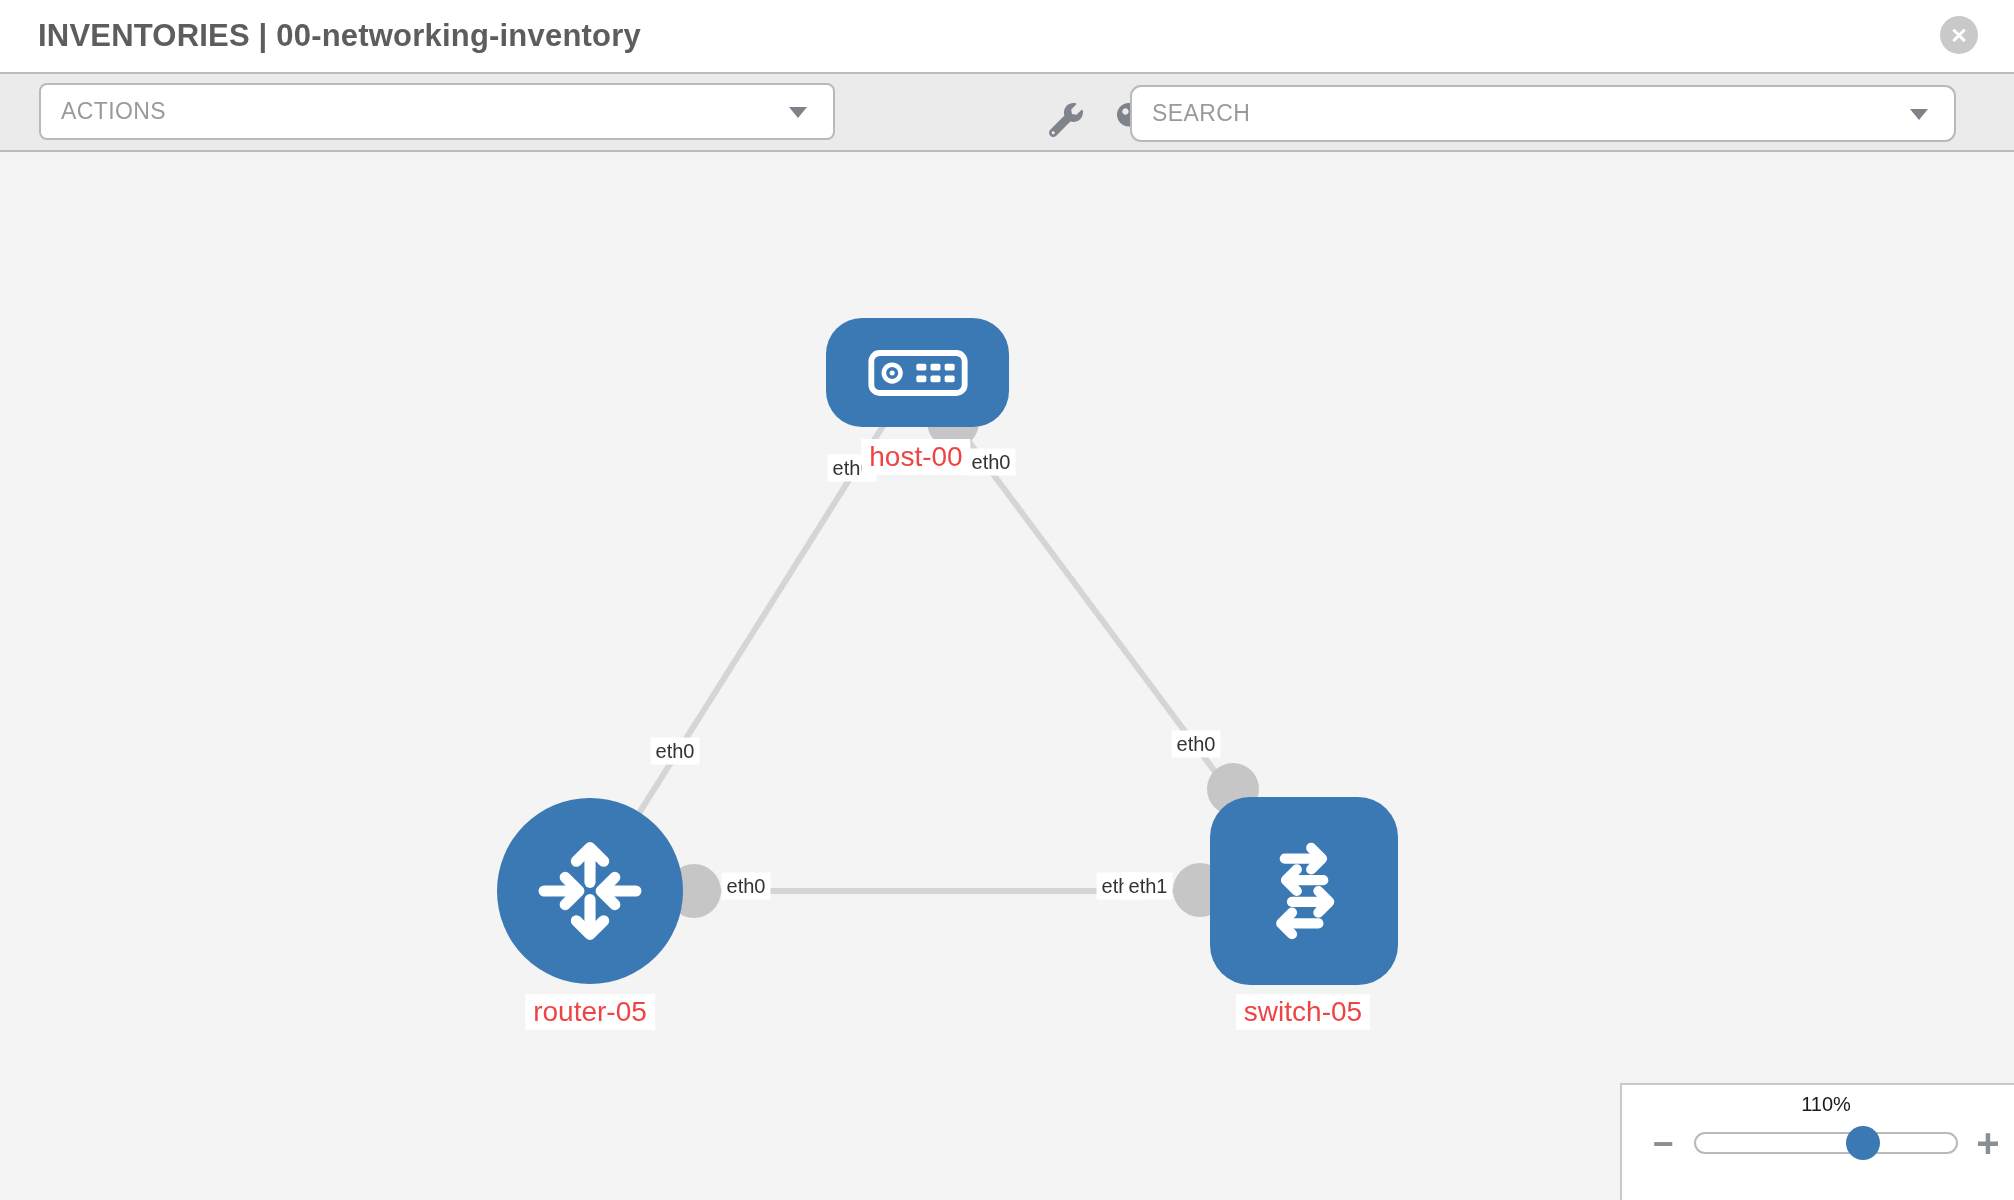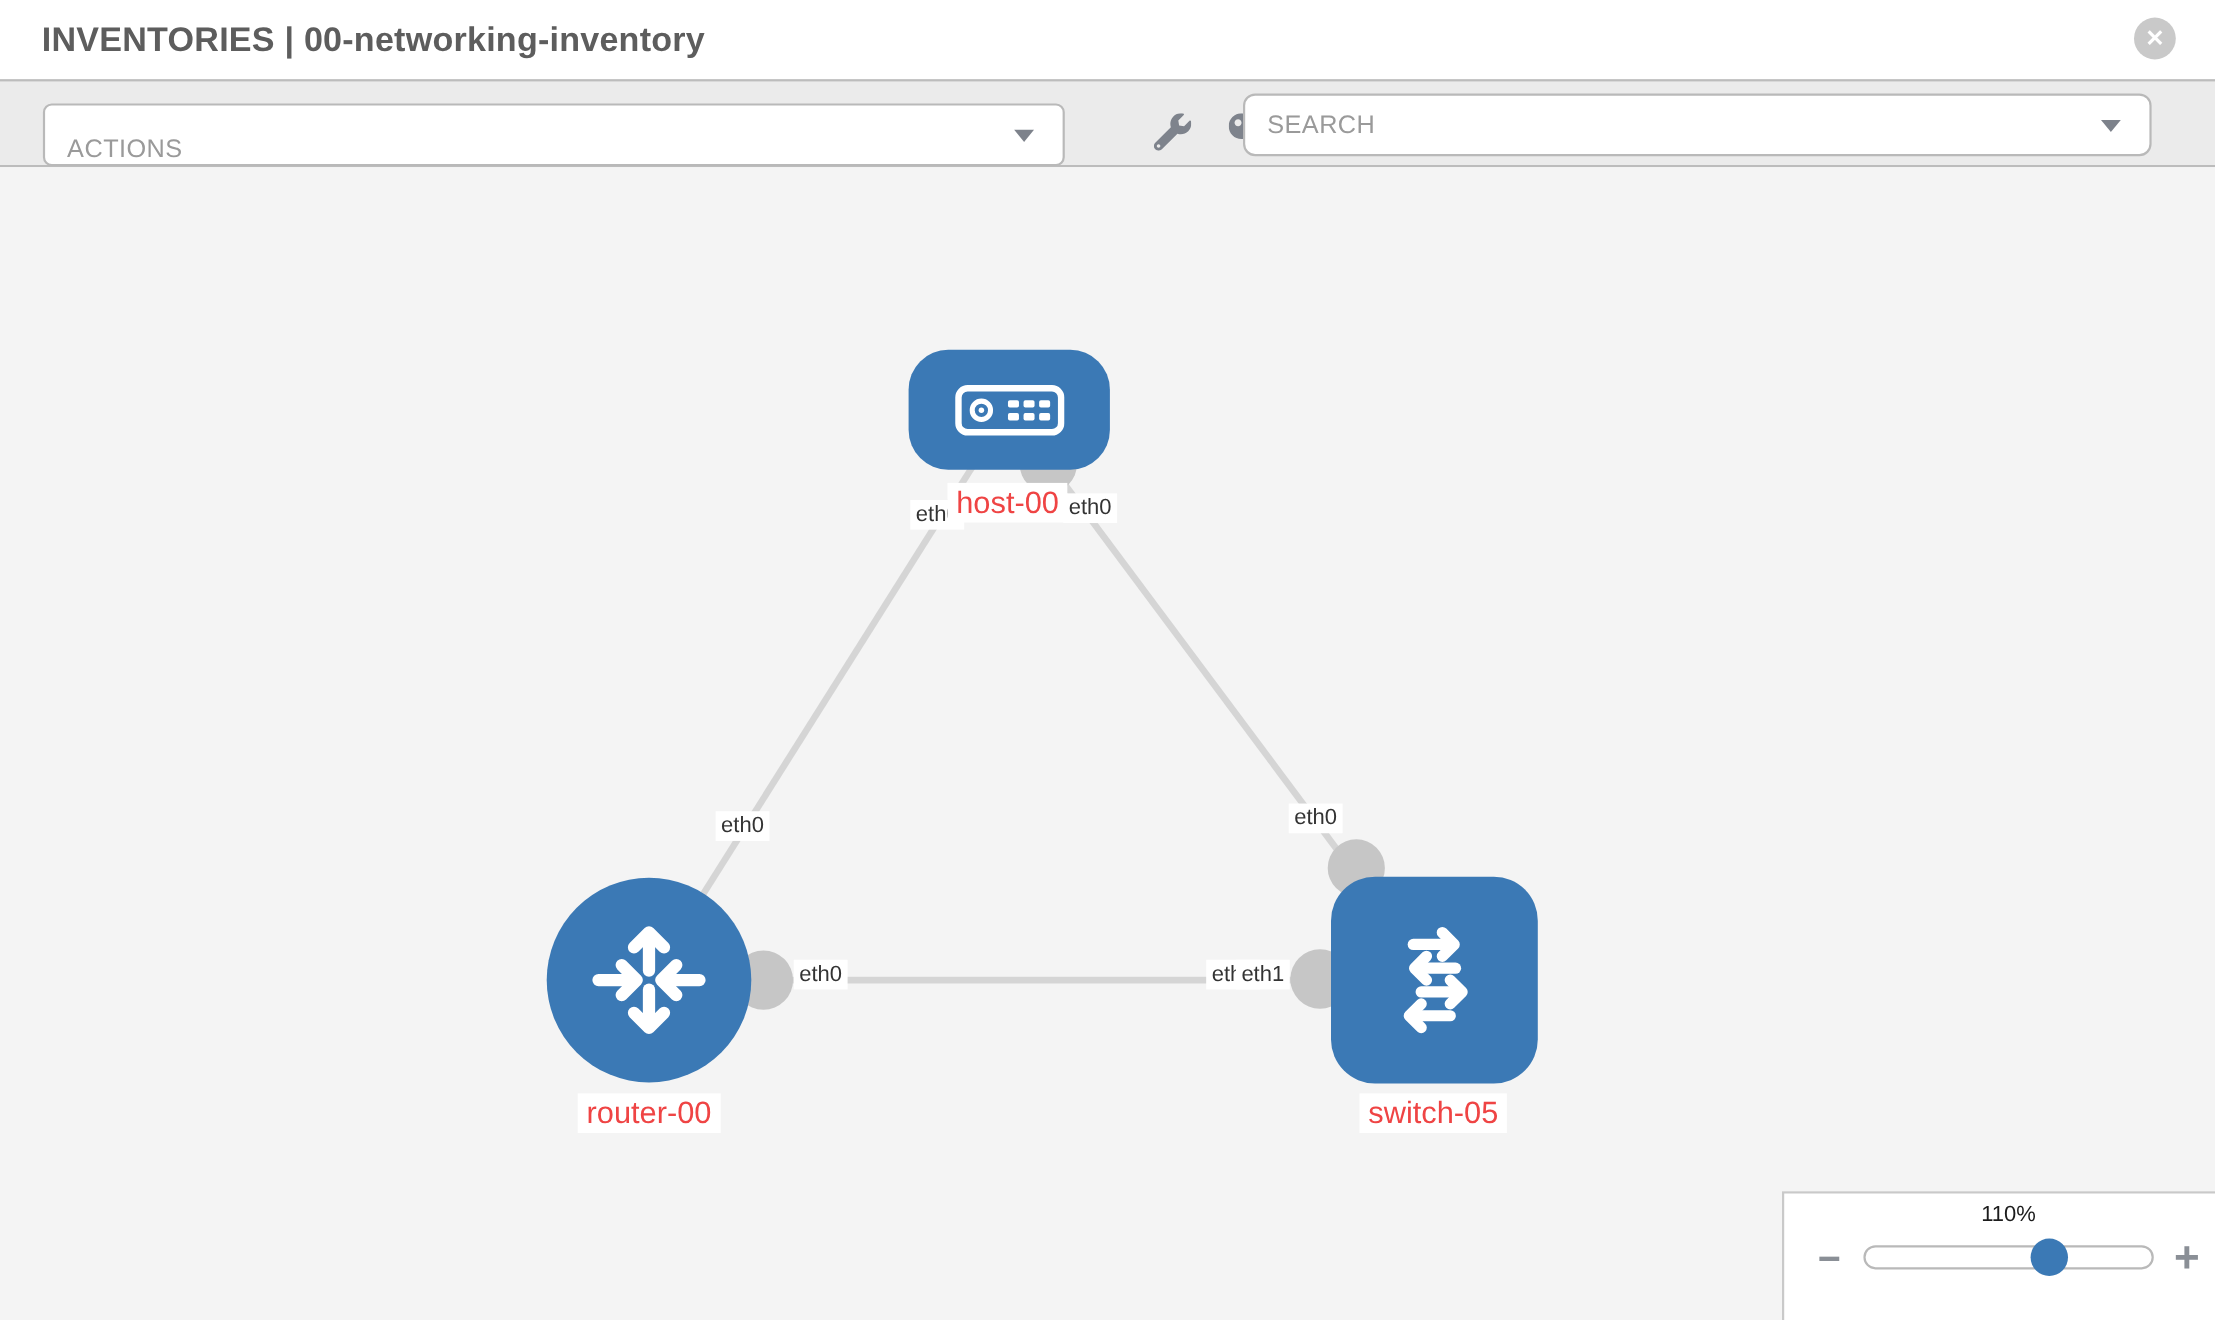--- a/index.html
+++ b/index.html
@@ -17,21 +17,21 @@
   .close-btn span{color:#fff;font-size:21px;font-weight:700;line-height:1;}
   
   .toolbar{position:absolute;left:0;top:72px;width:2014px;height:80px;background:#ebebeb;
     border-top:2px solid #bcbcbc;border-bottom:2px solid #bcbcbc;box-sizing:border-box;}
   .select{position:absolute;background:#fff;border:2px solid #b9b9b9;border-radius:8px;
     box-sizing:border-box;font-size:23px;color:#9a9a9a;display:flex;align-items:center;
     padding:0 20px;cursor:pointer;letter-spacing:.4px;}
   .caret{position:absolute;right:26px;top:50%;margin-top:-5px;width:0;height:0;
     border-left:9px solid transparent;border-right:9px solid transparent;
     border-top:11px solid #7d828b;}
-  .actions{left:39px;top:20px;width:929px;height:57px;align-items:flex-end;}
+  .actions{left:39px;top:9px;width:796px;height:57px;}
   .search{left:1130px;top:11px;width:826px;height:57px;border-radius:11px;}
   .tool-btn{position:absolute;top:28px;width:36px;height:36px;background:none;border:none;
     padding:0;cursor:pointer;display:flex;align-items:center;justify-content:center;}
   .tool-wrench{left:1048px;}
   .tool-key{left:1116px;}
   .tool-btn svg{fill:#7e838c;}
   
   .canvas{position:absolute;left:0;top:152px;width:2014px;height:1048px;background:#f4f4f4;overflow:hidden;}
   .links-svg{position:absolute;left:0;top:0;z-index:10;}
   .links-svg line{stroke:#d5d5d5;stroke-width:6;}
@@ -156,21 +156,21 @@
         <path d="M66 41 H37"></path>
           <path d="M44 32 L35 41 L44 50"></path>
         <path d="M40 59 H69"></path>
           <path d="M62 50 L71 59 L62 68"></path>
         <path d="M62 77 H33"></path>
           <path d="M40 68 L31 77 L40 86"></path>
       </svg>
     </div>
 
     <div class="node-label lbl-host">host-00</div>
-    <div class="node-label lbl-router">router-00</div>
+    <div class="node-label lbl-router">router-05</div>
     <div class="node-label lbl-switch">switch-05</div>
 
     <div class="iface-label e2">eth0</div>
     <div class="iface-label e1">eth0</div>
     <div class="iface-label e3">eth0</div>
     <div class="iface-label e4">eth0</div>
     <div class="iface-label e5">eth0</div>
     <div class="iface-label e6a">eth0</div>
     <div class="iface-label e6b">eth1</div>
 

